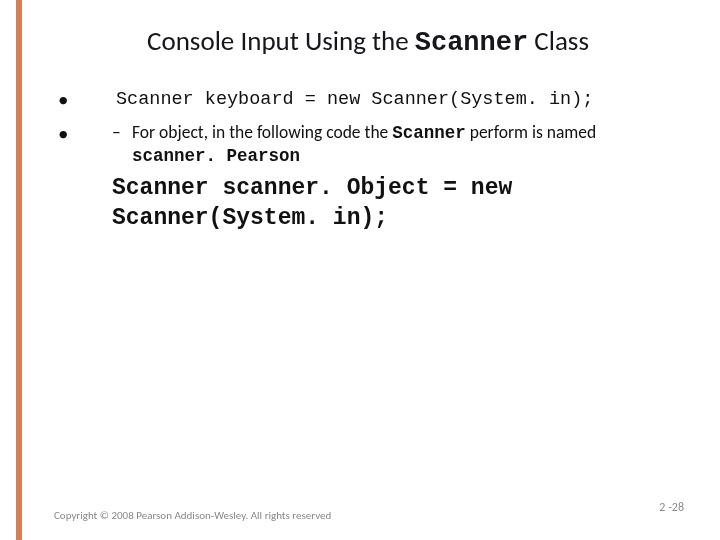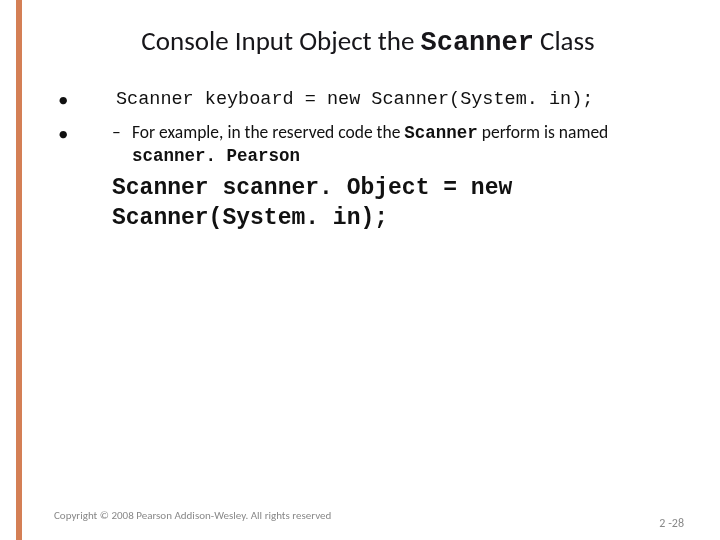--- a/index.html
+++ b/index.html
@@ -97,46 +97,46 @@
   .footer {
     position: absolute;
     left: 54px;
     bottom: 18px;
     font-size: 11px;
     color: #888;
   }
   .pagenum {
     position: absolute;
     right: 36px;
-    bottom: 10px;
+    bottom: 26px;
     font-size: 12px;
     color: #888;
   }
 </style>
 </head>
 <body>
 
 <div class="left-bar"></div>
 
 <div class="slide">
 
   <h1 class="title">
-    <span>Console Input Object the </span><span class="mono">Scanner</span><span> Class</span>
+    <span>Console Input Using the </span><span class="mono">Scanner</span><span> Class</span>
   </h1>
 
   <ul class="main">
 
     <li>
       <div class="code-line">Scanner keyboard = new Scanner(System. in);</div>
     </li>
 
     <li>
       <ul class="sub">
         <li>
-          <span><span>For example, in the reserved code the </span><span class="mono">Scanner</span><span> perform is named </span><span class="mono">scanner. Pearson</span></span>
+          <span><span>For object, in the following code the </span><span class="mono">Scanner</span><span> perform is named </span><span class="mono">scanner. Pearson</span></span>
         </li>
       </ul>
       <div class="sub-code">Scanner scanner. Object = new Scanner(System. in);</div>
     </li>
 
 
   </ul>
 
 </div>
 

